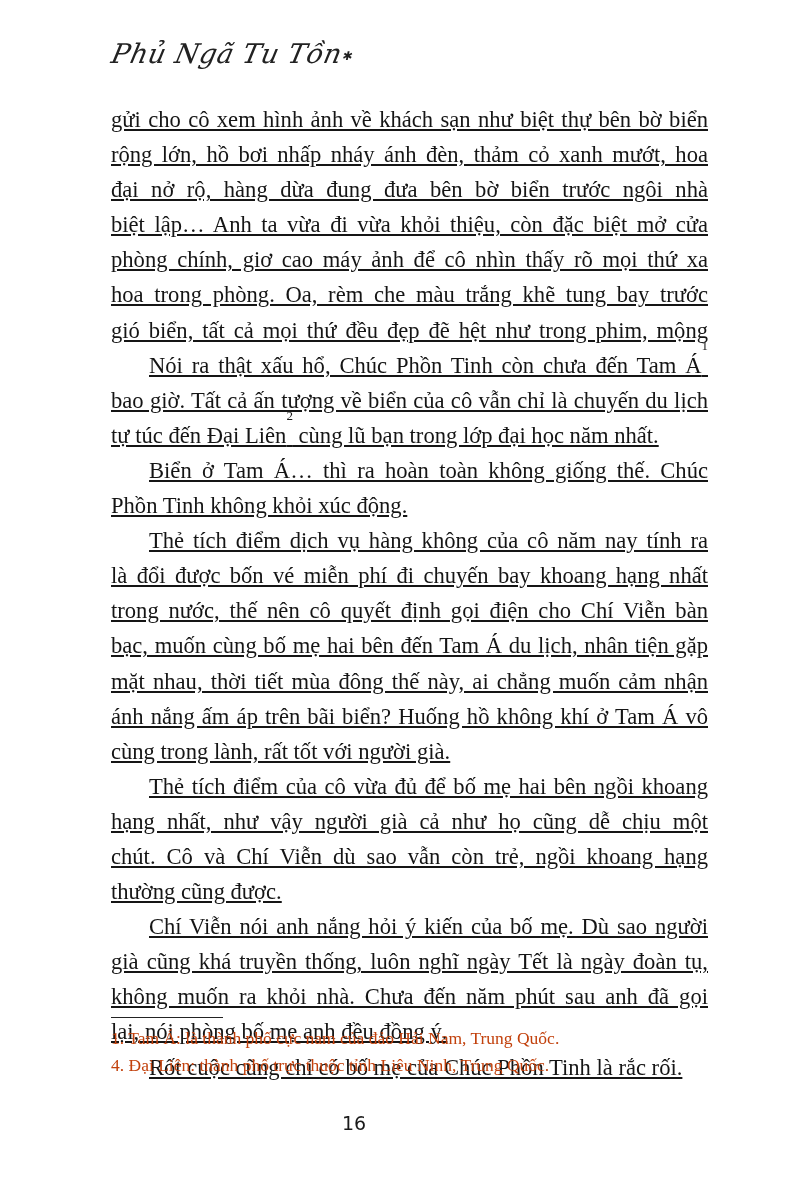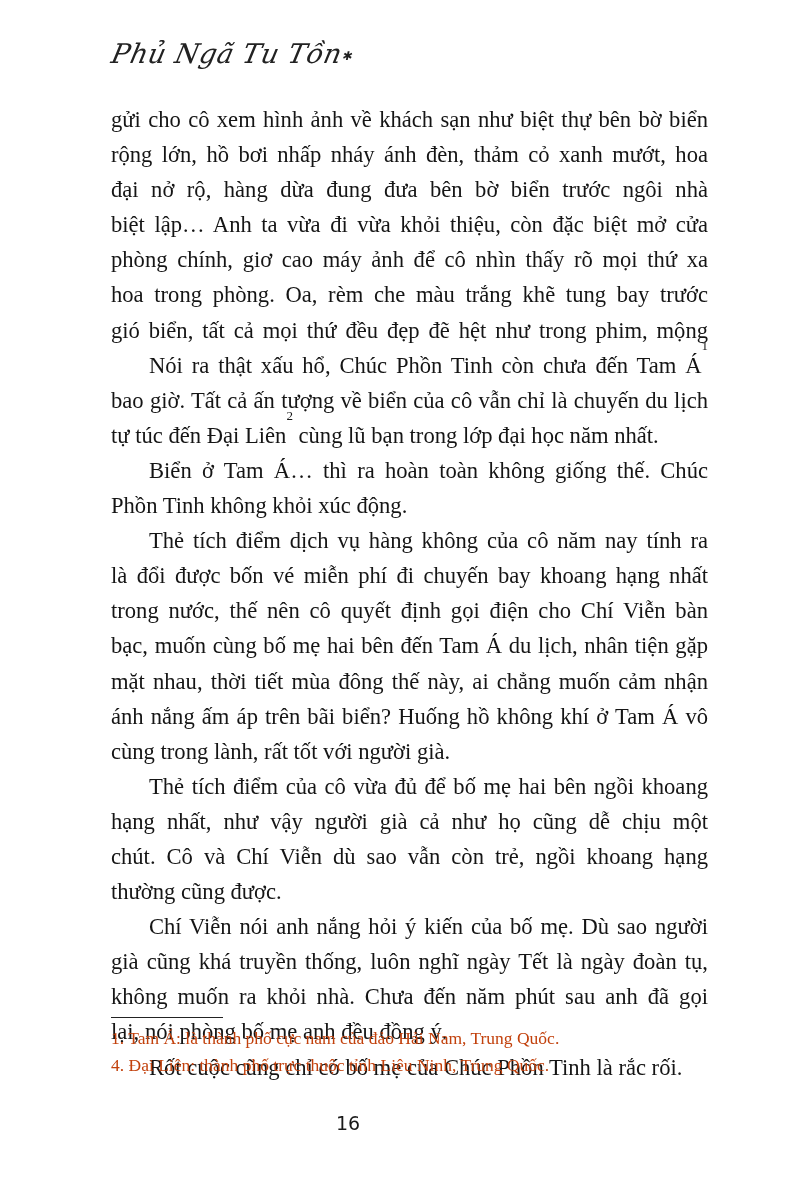--- a/index.html
+++ b/index.html
@@ -34,20 +34,21 @@
     .body-text {
       position: absolute;
       left: 111px;
       top: 102px;
       width: 597px;
       font-family: "Liberation Serif", serif;
       font-size: 22.6px;
       line-height: 35.1px;
       text-align: justify;
       color: #151515;
+      text-decoration: underline;
     }
     .body-text p {
       margin: 0;
     }
     .body-text .line {
       display: block;
       text-align: justify;
       text-align-last: justify;
       white-space: nowrap;
       height: 35.1px;
@@ -81,21 +82,21 @@
       font-family: "Liberation Serif", serif;
       font-size: 17.5px;
       line-height: 27px;
       color: #c2410c;
     }
     .footnotes div {
       white-space: nowrap;
     }
     .page-number {
       position: absolute;
-      left: 12px;
+      left: 18px;
       width: 672px;
       top: 1112px;
       text-align: center;
       font-family: "DejaVu Sans", sans-serif;
       font-size: 19px;
       color: #1a1a1a;
     }
   </style>
 </head>
 <body>

